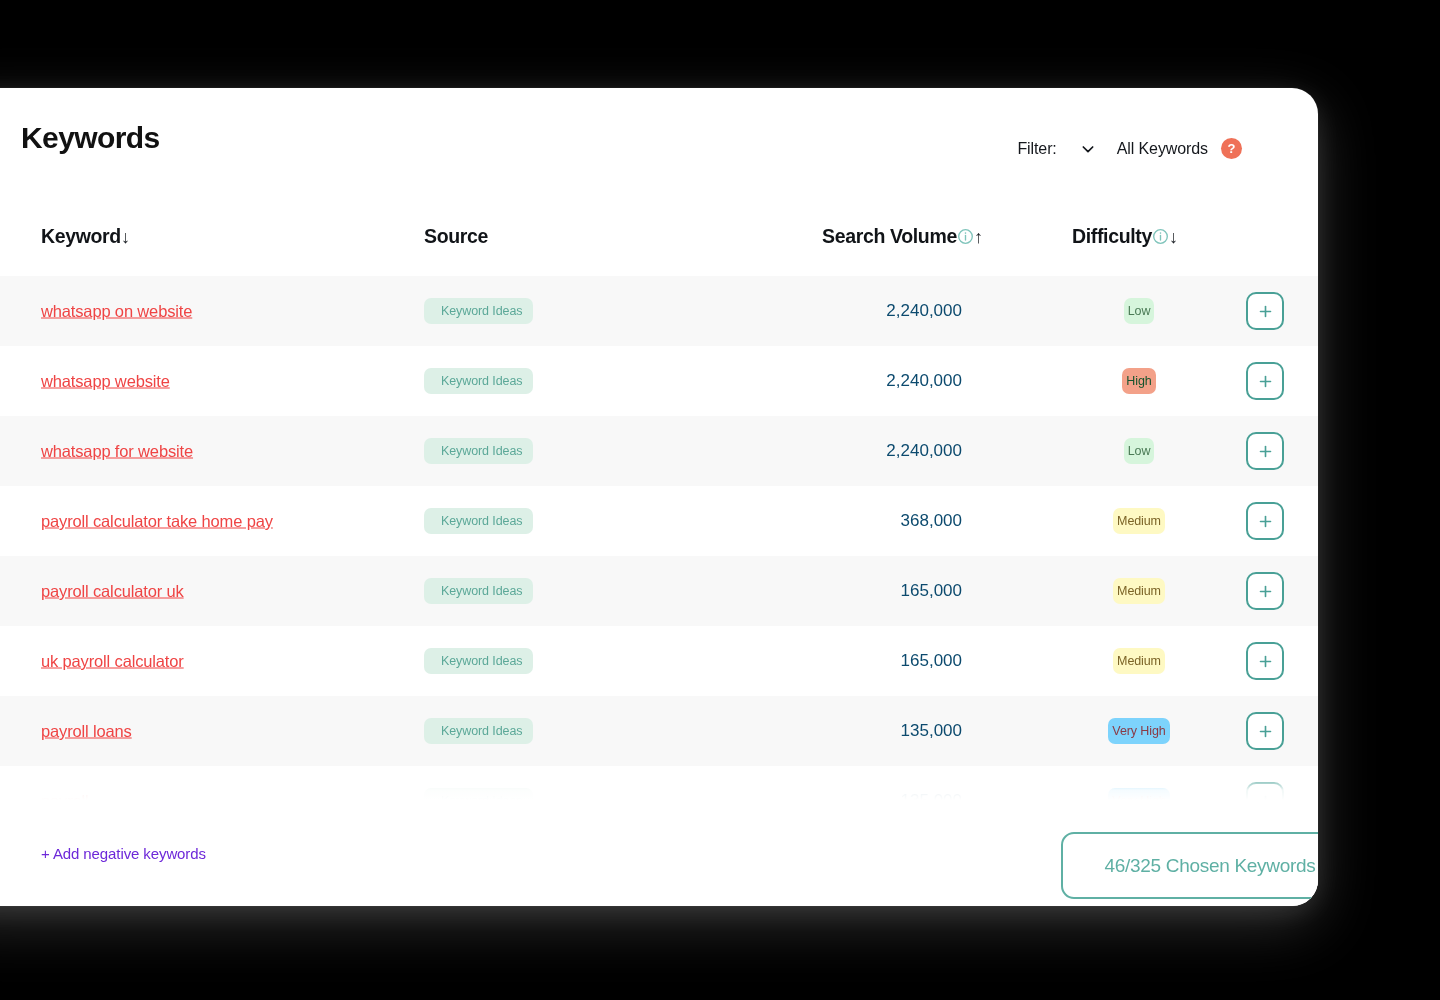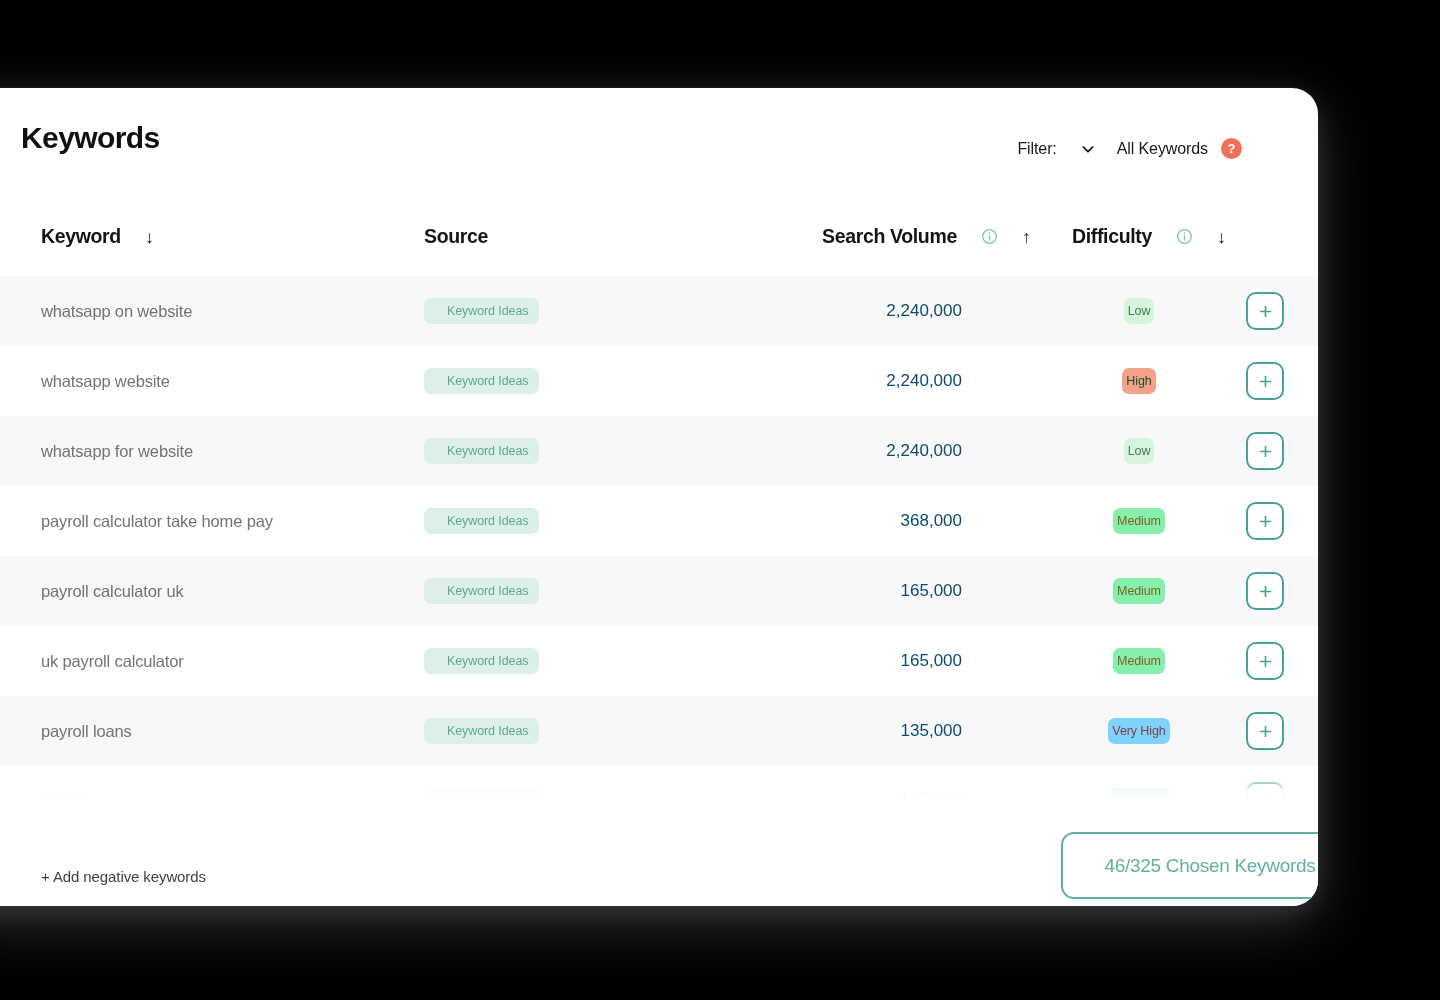--- a/index.html
+++ b/index.html
@@ -122,21 +122,21 @@
     position: absolute;
     left: 0; top: 120px;
     width: 1318px;
     height: 68px;
   }
   .col-head {
     position: absolute;
     top: 17px;
     display: flex;
     align-items: center;
-    gap: 24px;
+    gap: 0;
     font-size: 19.5px;
     font-weight: 700;
     color: #111418;
     letter-spacing: -0.35px;
   }
   .col-keyword  { left: 41px; }
   .col-source   { left: 424px; }
   .col-volume   { left: 822px; }
   .col-diff     { left: 1072px; }
 
@@ -158,36 +158,37 @@
   }
   .row.odd  { background: #f8f8f8; }
   .row.even { background: #ffffff; }
 
   .cell-keyword {
     position: absolute;
     left: 41px;
     top: 50%;
     transform: translateY(-50%);
     font-size: 16.5px;
-    color: #737373;
+    color: #ef4444;
     letter-spacing: -0.15px;
+    text-decoration: underline;
   }
 
   .cell-source {
     position: absolute;
     left: 424px;
     top: 50%;
     transform: translateY(-50%);
   }
   .source-badge {
     display: inline-block;
     background: #ddf0e7;
     color: #5ba898;
     font-size: 12.5px;
-    padding: 6px 11px 6px 23px;
+    padding: 6px 11px 6px 17px;
     border-radius: 7px;
     letter-spacing: -0.1px;
     white-space: nowrap;
   }
 
   .cell-volume {
     position: absolute;
     left: 822px;
     width: 140px;
     text-align: right;
@@ -209,21 +210,21 @@
   }
   .diff-badge {
     display: inline-block;
     font-size: 12.5px;
     padding: 6px 4px;
     border-radius: 7px;
     letter-spacing: -0.1px;
     white-space: nowrap;
   }
   .diff-low       { background: #d6f5dc; color: #4a7a55; }
-  .diff-medium    { background: #86efac; color: #7b6326; }
+  .diff-medium    { background: #fef9c3; color: #7b6326; }
   .diff-high      { background: #f3a189; color: #14532d; }
   .diff-veryhigh  { background: #7dd3fc; color: #8a3a45; }
 
   .cell-add {
     position: absolute;
     left: 1246px;
     top: 50%;
     transform: translateY(-50%);
   }
   .add-btn {
@@ -257,25 +258,24 @@
     top: 712px;
     width: 1318px;
     height: 106px;
     background: #ffffff;
   }
   .negative-link {
     position: absolute;
     left: 41px;
     top: 45px;
     font-size: 15px;
-    color: #404040;
+    color: #6d28d9;
     letter-spacing: -0.1px;
     text-decoration: none;
     cursor: pointer;
-    margin-top: 23px;
   }
   .chosen-btn {
     position: absolute;
     left: 1061px;
     top: 32px;
     width: 298px;
     height: 67px;
     border: 2px solid #5fb0a4;
     border-radius: 13px;
     background: #ffffff;

